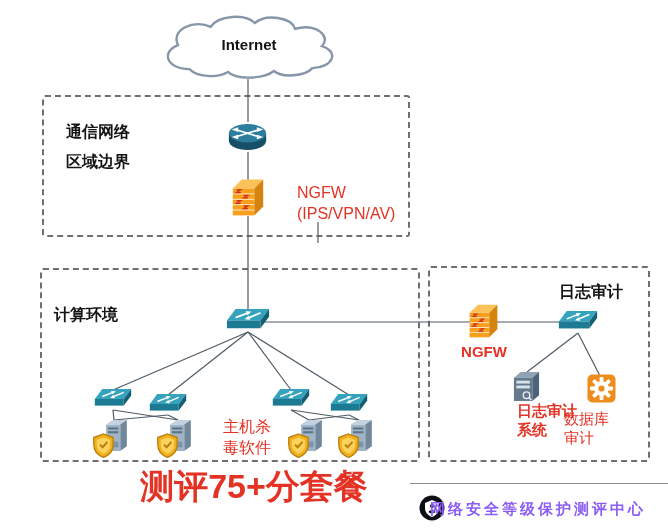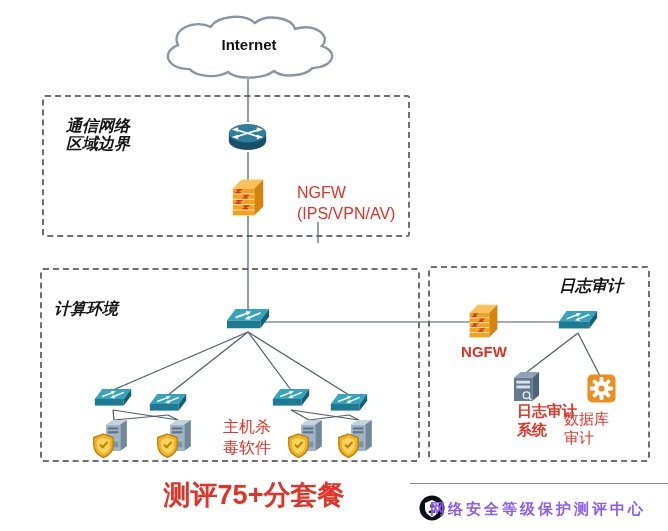--- a/index.html
+++ b/index.html
@@ -4,32 +4,32 @@
 <style>
   * { margin:0; padding:0; box-sizing:border-box; }
   html,body { width:668px; height:531px; background:#ffffff; font-family:"Liberation Sans","DejaVu Sans",sans-serif; }
   .canvas { position:relative; width:668px; height:531px; background:#fff; overflow:hidden; }
   .wires { position:absolute; left:0; top:0; width:668px; height:531px; }
   .zone { position:absolute; border:2px dashed #6f6f6f; border-radius:3px; }
   .zone-boundary   { left:42px;  top:95px;  width:368px; height:142px; }
   .zone-computing  { left:40px;  top:268px; width:380px; height:194px; }
   .zone-management { left:428px; top:266px; width:222px; height:196px; }
   .label { position:absolute; color:#141414; white-space:pre-line; }
-  .zone-title { font-size:16px; font-weight:600; line-height:18px;font-style:italic; }
+  .zone-title { font-size:16px; font-weight:600; line-height:30px; }
   .red { color:#e43225; }
   .lbl-internet  { left:153px; top:36px; width:192px; text-align:center; font-size:15px; font-weight:600; }
   .lbl-boundary  { left:66px;  top:117px; }
   .lbl-ngfw1     { left:297px; top:182px; font-size:16px; line-height:21px; }
   .lbl-computing { left:54px;  top:280px;margin-top:20px; }
   .lbl-antivirus { left:223px; top:416px; font-size:16px; line-height:21px; }
   .lbl-mgmt      { left:559px; top:277px; }
   .lbl-ngfw2     { left:456px; top:343px; width:56px; text-align:center; font-size:15px; font-weight:600; }
   .lbl-logaudit  { left:517px; top:401px; font-size:15px; line-height:19px;font-weight:bold; }
   .lbl-dbaudit   { left:564px; top:409px; font-size:15px; line-height:19px; }
-  .lbl-caption   { left:134px; top:477px; width:240px; text-align:center; font-size:27px; font-weight:700; }
+  .lbl-caption   { left:134px; top:464px; width:240px; text-align:center; font-size:34px; font-weight:700; }
   .footer-line   { position:absolute; left:410px; top:483px; width:258px; height:1px; background:#8a8a8a; }
   .brand-logo    { position:absolute; left:419px; top:495px; width:26px; height:26px; }
   .lbl-brand     { left:430px; top:500px; font-size:15px; font-weight:700; letter-spacing:3px; color:#8b5cf6; white-space:nowrap; }
 </style>
 </head>
 <body>
 
 <div class="canvas">
 
   <div class="zone zone-boundary"></div>

